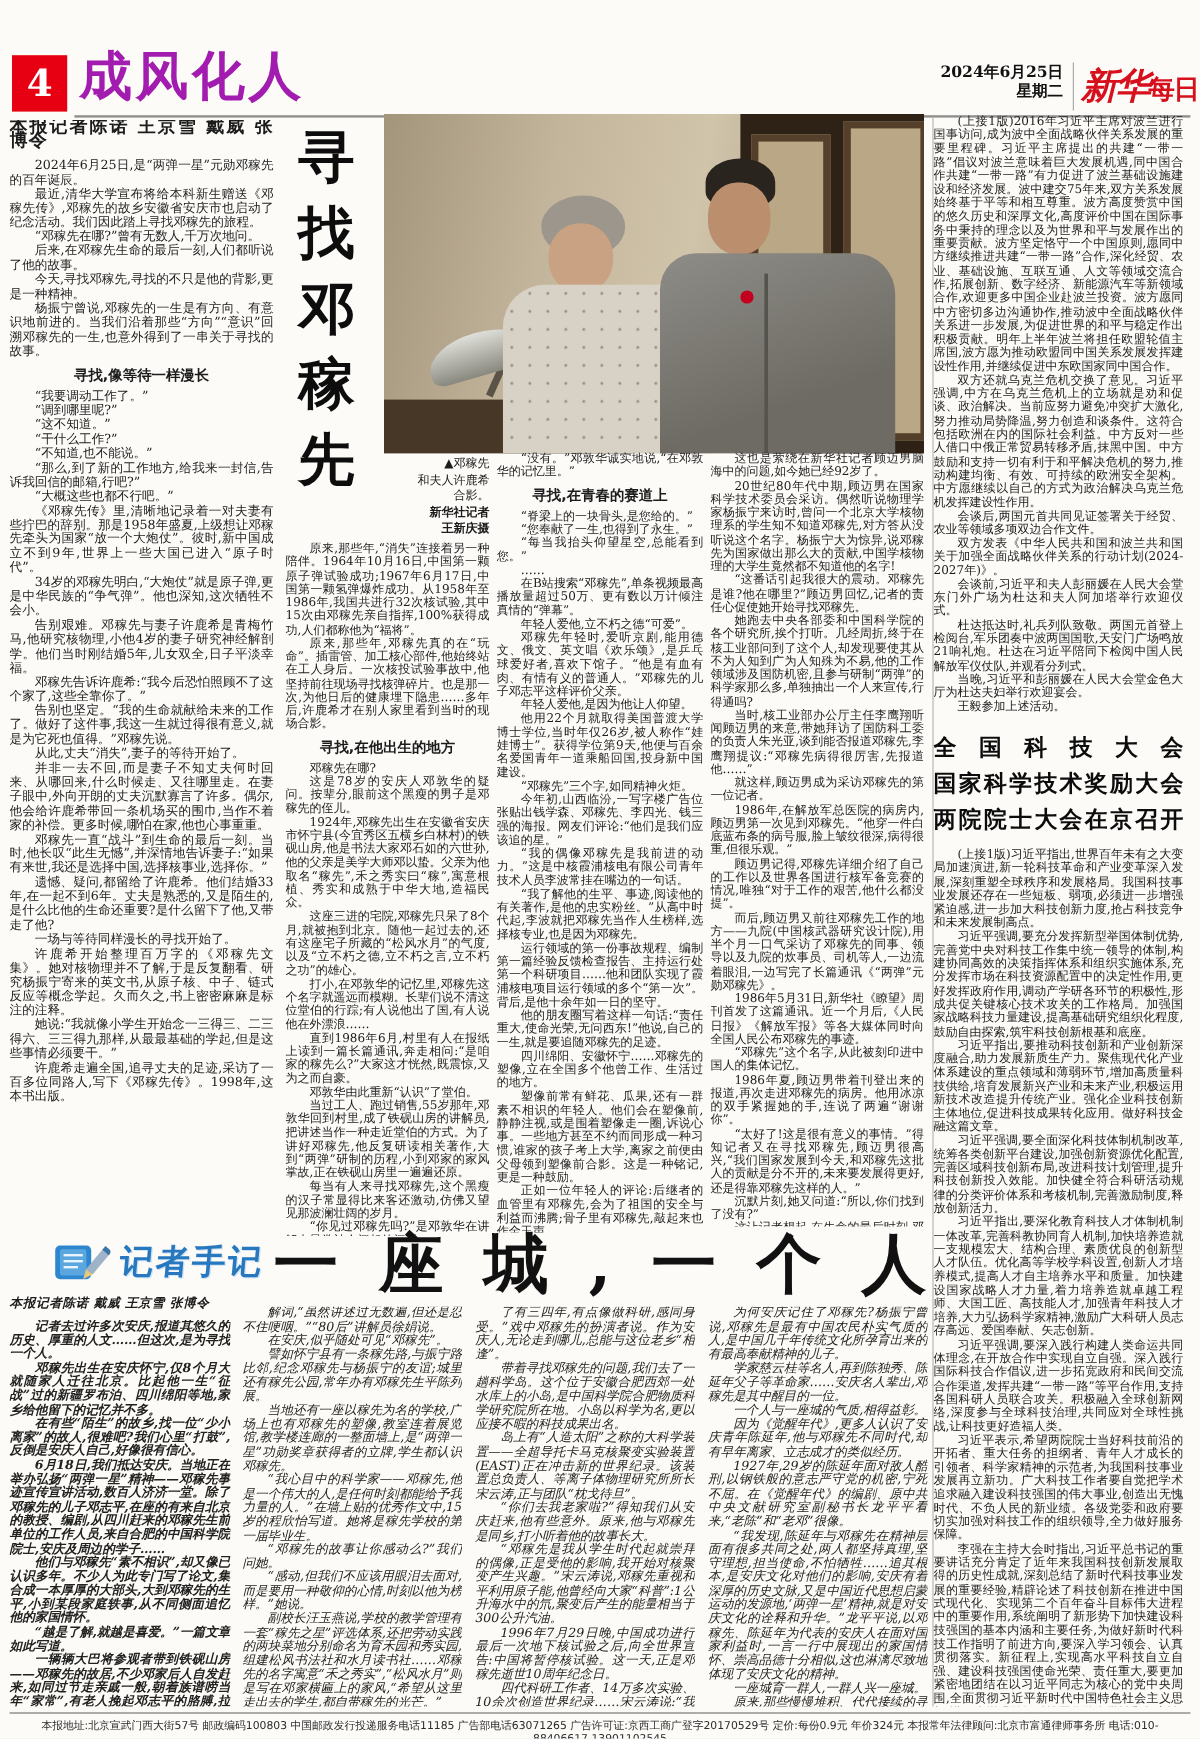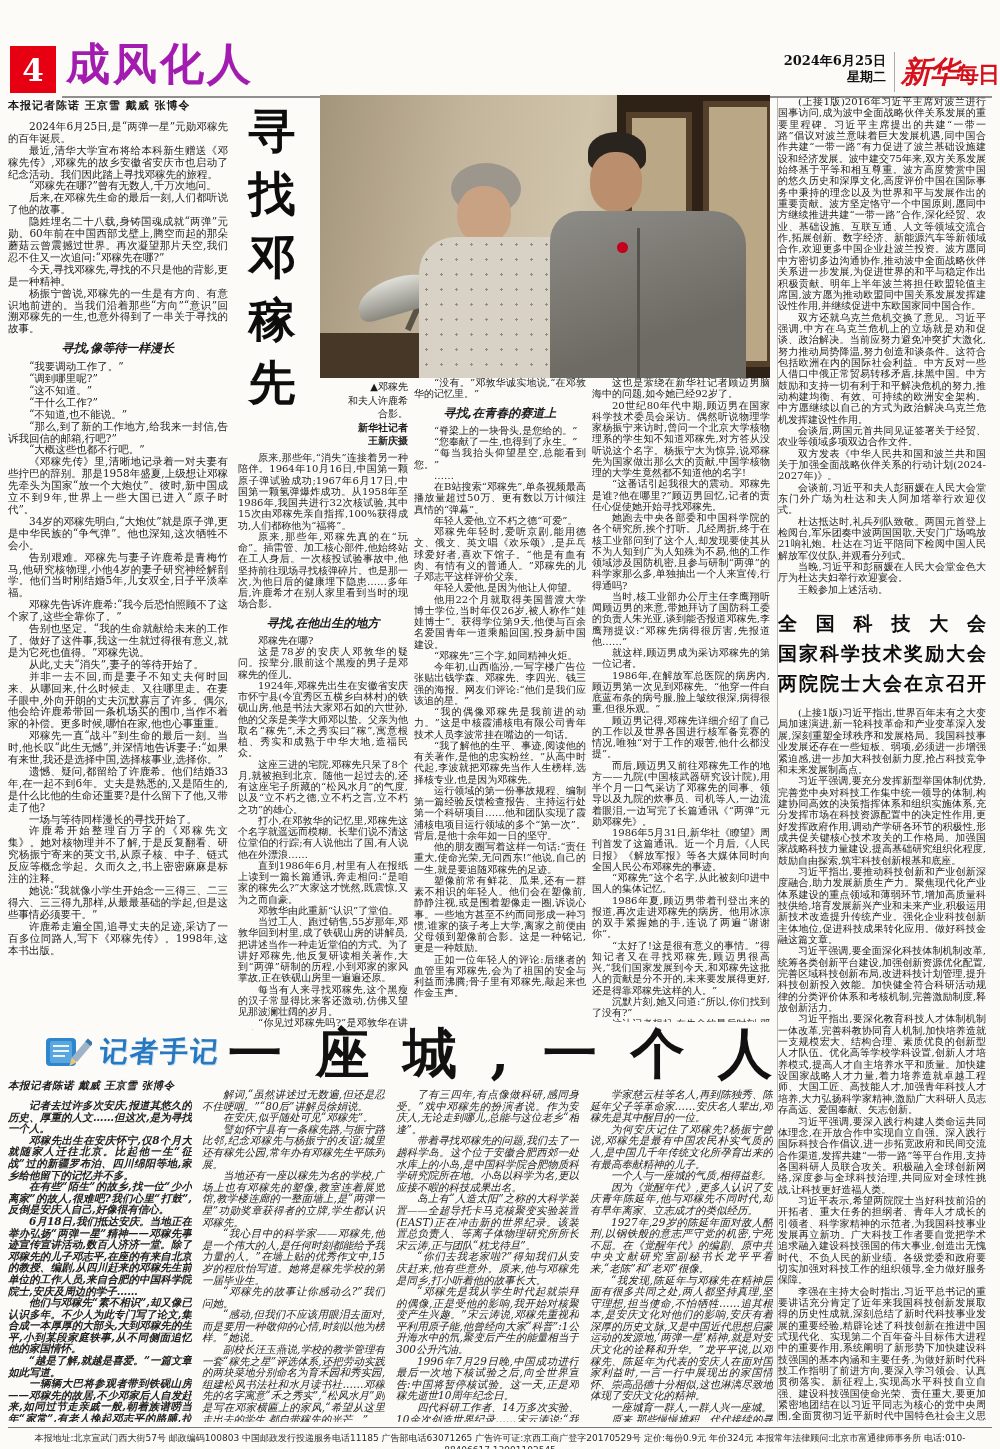--- a/index.html
+++ b/index.html
@@ -18,22 +18,22 @@
   .masthead{position:absolute;left:901px;top:52px;width:95px;color:#d6101c;white-space:nowrap;}
   .mh-xh{font-size:30px;font-weight:900;font-style:italic;letter-spacing:-2px;}
   .mh-rest{font-size:22px;font-weight:900;letter-spacing:-1px;}
   
   .col{position:absolute;text-align:justify;overflow:hidden;}
   .col .para{margin:0;text-indent:2em;}
   .m1{font-size:10.5px;line-height:11.9px;}
   .m2{font-size:10px;line-height:11.25px;}
   .s5{font-size:10px;line-height:11.35px;}
   .subhead{text-align:center;font-weight:bold;font-family:"DejaVu Sans","Liberation Sans",sans-serif;
-           font-size:12px;margin:8px 0 6px;text-indent:0;font-style:italic;}
-  .byline{font-weight:bold;font-size:11px;margin-bottom:9px;text-indent:0;letter-spacing:1px;
+           font-size:12px;margin:8px 0 6px;text-indent:0;}
+  .byline{font-weight:bold;font-size:15px;margin-bottom:9px;text-indent:0;letter-spacing:1px;
           font-family:"DejaVu Sans","Liberation Sans",sans-serif;}
   .vrule{position:absolute;left:777px;top:98px;width:1px;height:1324px;background:#b8b8b4;}
   
   .vhead{position:absolute;left:242px;top:100px;height:314px;width:60px;display:flex;flex-direction:column;
          justify-content:space-between;align-items:center;font-weight:800;font-size:47px;color:#0d0d0d;}
   
   .photo{position:absolute;left:320px;top:95px;width:450px;height:283px;overflow:hidden;
          background:linear-gradient(100deg,#a3947c 0%,#c3b59b 28%,#cfc3aa 52%,#b4a astounding 70%,#93846c 100%);}
   .ph-wall{position:absolute;inset:0;background:linear-gradient(100deg,#a3947c 0%,#c3b59b 30%,#d0c4ab 55%,#94856d 100%);}
   .ph-win{position:absolute;left:66%;top:0;width:34%;height:100%;background:#2e2115;}
@@ -90,21 +90,20 @@
     <span class="mh-xh">新华</span><span class="mh-rest">每日电讯</span>
   </div>
 
   <div class="col m1" style="left:8px;top:100px;width:220px;height:922px;">
     <div class="byline">本报记者陈诺 王京雪 戴威 张博令</div>
     <div>
         <p class="para">2024年6月25日,是“两弹一星”元勋邓稼先的百年诞辰。</p>
         <p class="para">最近,清华大学宣布将给本科新生赠送《邓稼先传》,邓稼先的故乡安徽省安庆市也启动了纪念活动。我们因此踏上寻找邓稼先的旅程。</p>
         <p class="para">“邓稼先在哪?”曾有无数人,千万次地问。</p>
         <p class="para">后来,在邓稼先生命的最后一刻,人们都听说了他的故事。</p>
-        <p class="para">隐姓埋名二十八载,身铸国魂成就“两弹”元勋。60年前在中国西部戈壁上,腾空而起的那朵蘑菇云曾震撼过世界。再次凝望那片天空,我们忍不住又一次追问:“邓稼先在哪?”</p>
         <p class="para">今天,寻找邓稼先,寻找的不只是他的背影,更是一种精神。</p>
         <p class="para">杨振宁曾说,邓稼先的一生是有方向、有意识地前进的。当我们沿着那些“方向”“意识”回溯邓稼先的一生,也意外得到了一串关于寻找的故事。</p>
         <div class="subhead">寻找,像等待一样漫长</div>
         <p class="para">“我要调动工作了。”</p>
         <p class="para">“调到哪里呢?”</p>
         <p class="para">“这不知道。”</p>
         <p class="para">“干什么工作?”</p>
         <p class="para">“不知道,也不能说。”</p>
         <p class="para">“那么,到了新的工作地方,给我来一封信,告诉我回信的邮箱,行吧?”</p>
         <p class="para">“大概这些也都不行吧。”</p>
@@ -192,20 +191,21 @@
         <p class="para">年轻人爱他,立不朽之德“可爱”。</p>
         <p class="para">邓稼先年轻时,爱听京剧,能用德文、俄文、英文唱《欢乐颂》,是乒乓球爱好者,喜欢下馆子。“他是有血有肉、有情有义的普通人。”邓稼先的儿子邓志平这样评价父亲。</p>
         <p class="para">年轻人爱他,是因为他让人仰望。</p>
         <p class="para">他用22个月就取得美国普渡大学博士学位,当时年仅26岁,被人称作“娃娃博士”。获得学位第9天,他便与百余名爱国青年一道乘船回国,投身新中国建设。</p>
         <p class="para">“邓稼先”三个字,如同精神火炬。</p>
         <p class="para">今年初,山西临汾,一写字楼广告位张贴出钱学森、邓稼先、李四光、钱三强的海报。网友们评论:“他们是我们应该追的星。”</p>
         <p class="para">“我的偶像邓稼先是我前进的动力。”这是中核霞浦核电有限公司青年技术人员李波常挂在嘴边的一句话。</p>
         <p class="para">“我了解他的生平、事迹,阅读他的有关著作,是他的忠实粉丝。”从高中时代起,李波就把邓稼先当作人生榜样,选择核专业,也是因为邓稼先。</p>
         <p class="para">运行领域的第一份事故规程、编制第一篇经验反馈检查报告、主持运行处第一个科研项目……他和团队实现了霞浦核电项目运行领域的多个“第一次”。背后,是他十余年如一日的坚守。</p>
         <p class="para">他的朋友圈写着这样一句话:“责任重大,使命光荣,无问西东!”他说,自己的一生,就是要追随邓稼先的足迹。</p>
+        <p class="para">四川绵阳、安徽怀宁……邓稼先的塑像,立在全国多个他曾工作、生活过的地方。</p>
         <p class="para">塑像前常有鲜花、瓜果,还有一群素不相识的年轻人。他们会在塑像前,静静注视,或是围着塑像走一圈,诉说心事。一些地方甚至不约而同形成一种习惯,谁家的孩子考上大学,离家之前便由父母领到塑像前合影。这是一种铭记,更是一种鼓励。</p>
         <p class="para">正如一位年轻人的评论:后继者的血管里有邓稼先,会为了祖国的安全与利益而沸腾;骨子里有邓稼先,敲起来也作金玉声。</p>
       </div>
   </div>
 
   <div class="col m2" style="left:592px;top:377px;width:178px;height:645px;">
     <div>
         <p class="para">这也是萦绕在新华社记者顾迈男脑海中的问题,如今她已经92岁了。</p>
         <p class="para">20世纪80年代中期,顾迈男在国家科学技术委员会采访。偶然听说物理学家杨振宁来访时,曾问一个北京大学核物理系的学生知不知道邓稼先,对方答从没听说这个名字。杨振宁大为惊异,说邓稼先为国家做出那么大的贡献,中国学核物理的大学生竟然都不知道他的名字!</p>
         <p class="para">“这番话引起我很大的震动。邓稼先是谁?他在哪里?”顾迈男回忆,记者的责任心促使她开始寻找邓稼先。</p>
@@ -340,22 +340,22 @@
         <p class="para">带着寻找邓稼先的问题,我们去了一趟科学岛。这个位于安徽合肥西郊一处水库上的小岛,是中国科学院合肥物质科学研究院所在地。小岛以科学为名,更以应接不暇的科技成果出名。</p>
         <p class="para">岛上有“人造太阳”之称的大科学装置——全超导托卡马克核聚变实验装置(EAST)正在冲击新的世界纪录。该装置总负责人、等离子体物理研究所所长宋云涛,正与团队“枕戈待旦”。</p>
         <p class="para">“你们去我老家啦?”得知我们从安庆赶来,他有些意外。原来,他与邓稼先是同乡,打小听着他的故事长大。</p>
         <p class="para">“邓稼先是我从学生时代起就崇拜的偶像,正是受他的影响,我开始对核聚变产生兴趣。”宋云涛说,邓稼先重视和平利用原子能,他曾经向大家“科普”:1公升海水中的氘,聚变后产生的能量相当于300公升汽油。</p>
         <p class="para">1996年7月29日晚,中国成功进行最后一次地下核试验之后,向全世界宣告:中国将暂停核试验。这一天,正是邓稼先逝世10周年纪念日。</p>
         <p class="para">四代科研工作者、14万多次实验、10余次创造世界纪录……宋云涛说:“我们希望让聚变发电率先在中国实现,人类和平利用核聚变能源。”</p>
       </div>
   </div>
   <div class="col notes" style="left:590px;top:1089px;width:183px;height:333px;">
     <div>
+        <p class="para">为何安庆记住了邓稼先?杨振宁曾说,邓稼先是最有中国农民朴实气质的人,是中国几千年传统文化所孕育出来的有最高奉献精神的儿子。</p>
         <p class="para">学家慈云桂等名人,再到陈独秀、陈延年父子等革命家……安庆名人辈出,邓稼先是其中醒目的一位。</p>
-        <p class="para">为何安庆记住了邓稼先?杨振宁曾说,邓稼先是最有中国农民朴实气质的人,是中国几千年传统文化所孕育出来的有最高奉献精神的儿子。</p>
         <p class="para">一个人与一座城的气质,相得益彰。</p>
         <p class="para">因为《觉醒年代》,更多人认识了安庆青年陈延年,他与邓稼先不同时代,却有早年离家、立志成才的类似经历。</p>
         <p class="para">1927年,29岁的陈延年面对敌人酷刑,以钢铁般的意志严守党的机密,宁死不屈。在《觉醒年代》的编剧、原中共中央文献研究室副秘书长龙平平看来,“老陈”和“老邓”很像。</p>
         <p class="para">“我发现,陈延年与邓稼先在精神层面有很多共同之处,两人都坚持真理,坚守理想,担当使命,不怕牺牲……追其根本,是安庆文化对他们的影响,安庆有着深厚的历史文脉,又是中国近代思想启蒙运动的发源地,‘两弹一星’精神,就是对安庆文化的诠释和升华。”龙平平说,以邓稼先、陈延年为代表的安庆人在面对国家利益时,一言一行中展现出的家国情怀、崇高品德十分相似,这也淋漓尽致地体现了安庆文化的精神。</p>
         <p class="para">一座城育一群人,一群人兴一座城。</p>
         <p class="para">原来,那些慢慢堆积、代代接续的寻找,已然将他们的姓名化为永恒,更使其精神如同血脉,流淌进每个后继者的生命里。</p>
       </div>
   </div>
 
   <div class="foot-rule"></div>

